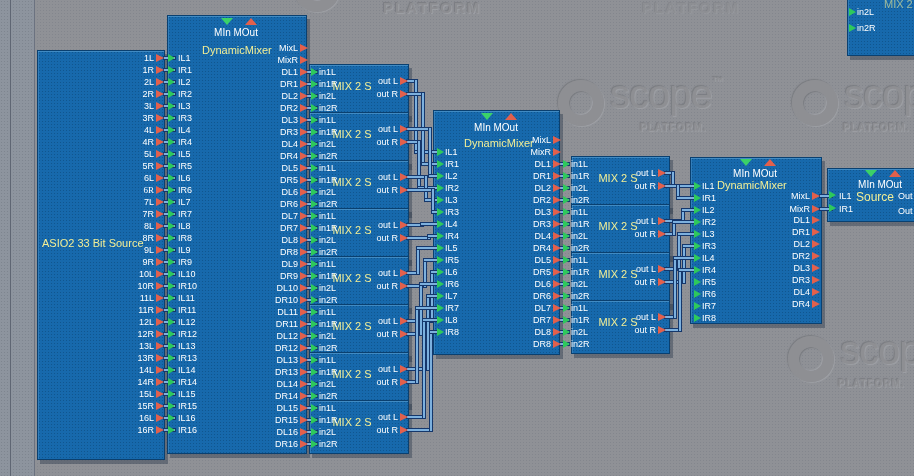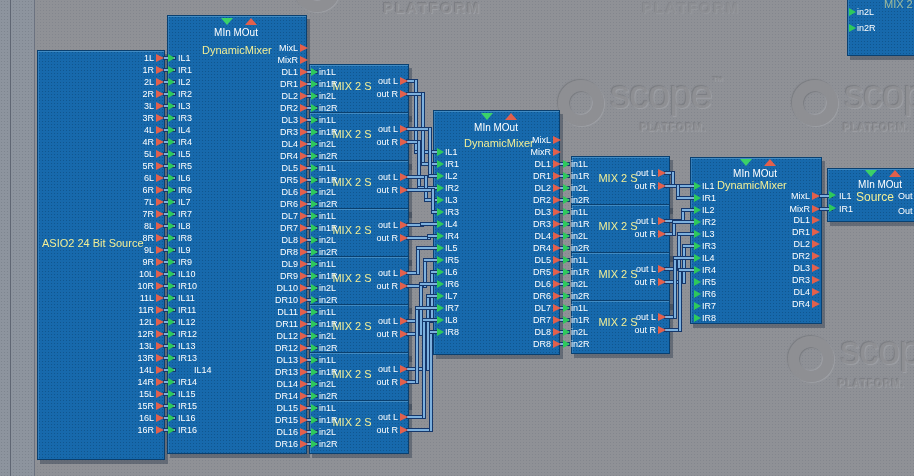--- a/index.html
+++ b/index.html
@@ -163,21 +163,21 @@
     <div class="ht" style="left: 191px; top: 27px; width: 90px;">MIn MOut</div>
     <div class="tri-dn" style="left: 481px; top: 113px;"></div>
     <div class="tri-up" style="left: 505px; top: 113px;"></div>
     <div class="ht" style="left: 451px; top: 122px; width: 90px;">MIn MOut</div>
     <div class="tri-dn" style="left: 740px; top: 159px;"></div>
     <div class="tri-up" style="left: 764px; top: 159px;"></div>
     <div class="ht" style="left: 710px; top: 168px; width: 90px;">MIn MOut</div>
     <div class="tri-dn" style="left: 865px; top: 170px;"></div>
     <div class="tri-up" style="left: 889px; top: 170px;"></div>
     <div class="ht" style="left: 835px; top: 179px; width: 90px;">MIn MOut</div>
-    <div class="bt" style="left: 42px; top: 237px;">ASIO2 24 Bit Source</div>
+    <div class="bt" style="left: 42px; top: 237px;">ASIO2 33 Bit Source</div>
     <div class="bt" style="left: 202px; top: 44px;">DynamicMixer</div>
     <div class="bt" style="left: 464px; top: 137px;">DynamicMixer</div>
     <div class="bt" style="left: 717px; top: 179px;">DynamicMixer</div>
     <div class="bt big" style="left: 856px; top: 191px;">Source</div>
     <div class="bt faint" style="left: 884px; top: -2px;">MIX 2</div>
     <div class="bt" style="left: 312px; top: 80px; width: 80px; text-align: center;">MIX 2 S</div>
     <div class="bt" style="left: 312px; top: 128px; width: 80px; text-align: center;">MIX 2 S</div>
     <div class="bt" style="left: 312px; top: 176px; width: 80px; text-align: center;">MIX 2 S</div>
     <div class="bt" style="left: 312px; top: 224px; width: 80px; text-align: center;">MIX 2 S</div>
     <div class="bt" style="left: 312px; top: 272px; width: 80px; text-align: center;">MIX 2 S</div>
@@ -236,21 +236,21 @@
     <div class="pl r" style="top: 161px; left: 112px; width: 42px;">5R</div>
     <div class="stub" style="left: 163px; top: 164px; width: 11px; height: 2px;"></div>
     <div class="ar" style="left: 156px; top: 162px;"></div>
     <div class="ag" style="left: 168px; top: 162px;"></div>
     <div class="pl" style="top: 161px; left: 178px;">IR5</div>
     <div class="pl r" style="top: 173px; left: 112px; width: 42px;">6L</div>
     <div class="stub" style="left: 163px; top: 176px; width: 11px; height: 2px;"></div>
     <div class="ar" style="left: 156px; top: 174px;"></div>
     <div class="ag" style="left: 168px; top: 174px;"></div>
     <div class="pl" style="top: 173px; left: 178px;">IL6</div>
-    <div class="pl r" style="top: 185px; left: 112px; width: 42px;">6R</div>
+    <div class="pl r" style="top: 185px; left: 112px; width: 42px; font-family: Liberation Serif, serif;">6R</div>
     <div class="stub" style="left: 163px; top: 188px; width: 11px; height: 2px;"></div>
     <div class="ar" style="left: 156px; top: 186px;"></div>
     <div class="ag" style="left: 168px; top: 186px;"></div>
     <div class="pl" style="top: 185px; left: 178px;">IR6</div>
     <div class="pl r" style="top: 197px; left: 112px; width: 42px;">7L</div>
     <div class="stub" style="left: 163px; top: 200px; width: 11px; height: 2px;"></div>
     <div class="ar" style="left: 156px; top: 198px;"></div>
     <div class="ag" style="left: 168px; top: 198px;"></div>
     <div class="pl" style="top: 197px; left: 178px;">IL7</div>
     <div class="pl r" style="top: 209px; left: 112px; width: 42px;">7R</div>
@@ -315,21 +315,21 @@
     <div class="pl" style="top: 341px; left: 178px;">IL13</div>
     <div class="pl r" style="top: 353px; left: 112px; width: 42px;">13R</div>
     <div class="stub" style="left: 163px; top: 356px; width: 11px; height: 2px;"></div>
     <div class="ar" style="left: 156px; top: 354px;"></div>
     <div class="ag" style="left: 168px; top: 354px;"></div>
     <div class="pl" style="top: 353px; left: 178px;">IR13</div>
     <div class="pl r" style="top: 365px; left: 112px; width: 42px;">14L</div>
     <div class="stub" style="left: 163px; top: 368px; width: 11px; height: 2px;"></div>
     <div class="ar" style="left: 156px; top: 366px;"></div>
     <div class="ag" style="left: 168px; top: 366px;"></div>
-    <div class="pl" style="top: 365px; left: 178px; margin-left: 16px;">IL14</div>
+    <div class="pl" style="top: 365px; left: 178px;">IL14</div>
     <div class="pl r" style="top: 377px; left: 112px; width: 42px;">14R</div>
     <div class="stub" style="left: 163px; top: 380px; width: 11px; height: 2px;"></div>
     <div class="ar" style="left: 156px; top: 378px;"></div>
     <div class="ag" style="left: 168px; top: 378px;"></div>
     <div class="pl" style="top: 377px; left: 178px;">IR14</div>
     <div class="pl r" style="top: 389px; left: 112px; width: 42px;">15L</div>
     <div class="stub" style="left: 163px; top: 392px; width: 11px; height: 2px;"></div>
     <div class="ar" style="left: 156px; top: 390px;"></div>
     <div class="ag" style="left: 168px; top: 390px;"></div>
     <div class="pl" style="top: 389px; left: 178px;">IL15</div>

